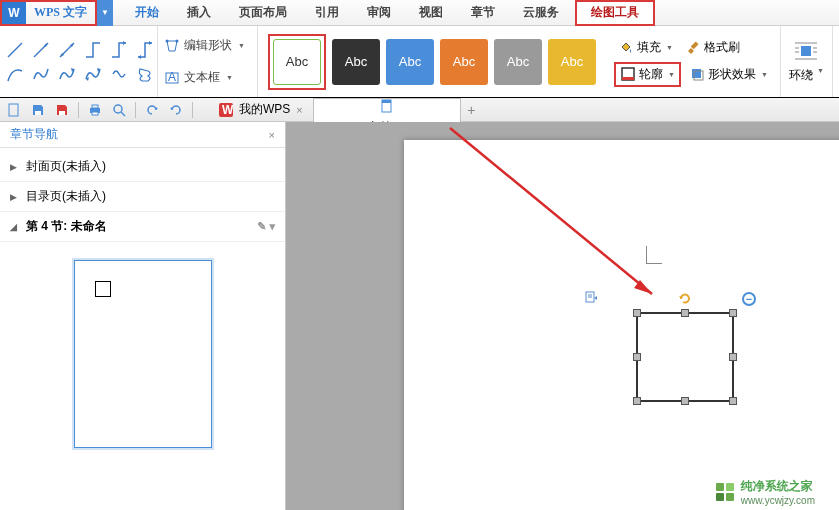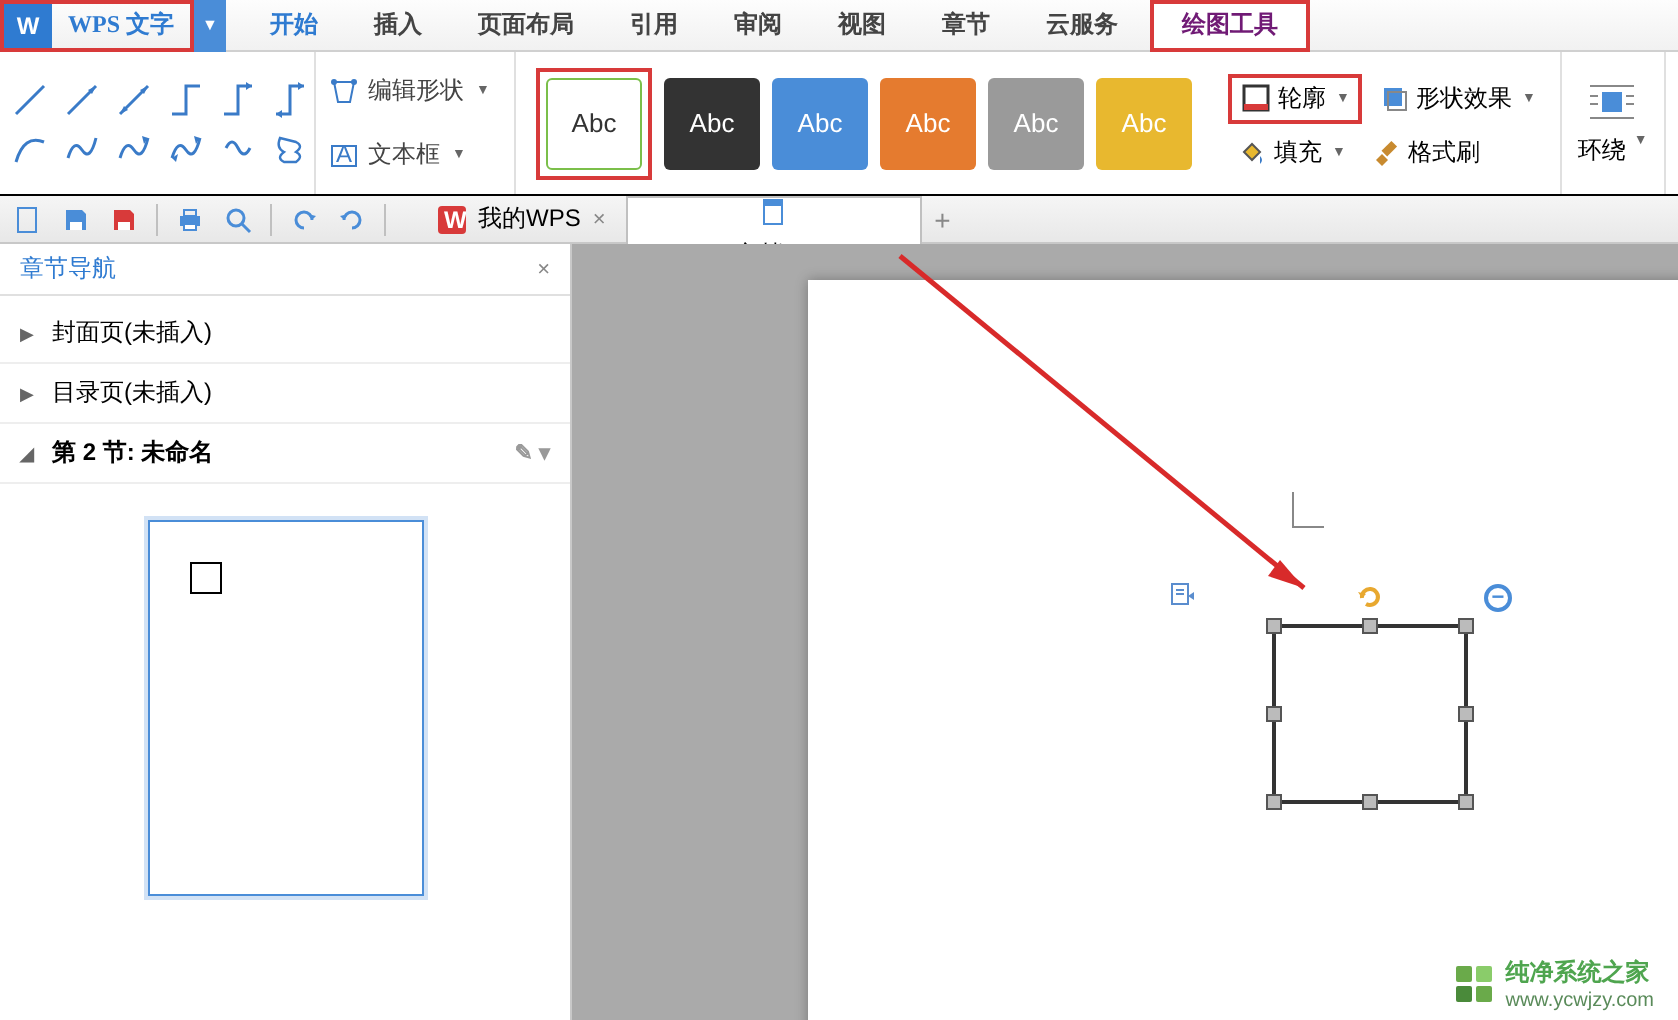--- a/index.html
+++ b/index.html
@@ -4,21 +4,21 @@
 <style>
   * { box-sizing: border-box; margin: 0; padding: 0; font-family: "Microsoft YaHei", sans-serif; font-size: 12px; }
   body { width: 839px; height: 510px; background: #e8e8e8; overflow: hidden; position: relative; }
   
   .menubar { height: 26px; background: linear-gradient(#fdfdfd, #f1f1f1); display: flex; align-items: center; border-bottom: 1px solid #d0d0d0; }
   .app-logo { width: 26px; height: 26px; background: #2f7bd1; color: #fff; display: flex; align-items: center; justify-content: center; font-weight: bold; border: 2px solid #d83a3a; border-right: none; }
   .app-title { color: #2f7bd1; padding: 0 8px; font-weight: bold; height: 26px; display: flex; align-items: center; border: 2px solid #d83a3a; border-left: none; font-family: Liberation Serif, serif; }
   .menu-dd { width: 16px; color: #fff; background: #4a8dd8; height: 26px; display: flex; align-items: center; justify-content: center; font-size: 8px; margin-right: 8px; }
   .menu-item { padding: 0 14px; height: 26px; display: flex; align-items: center; color: #444; cursor: pointer; font-weight: bold; }
   .menu-item.active { color: #2f7bd1; }
-  .menu-item.highlight { border: 2px solid #d83a3a; background: #fff; color: #701a75; margin-left: 2px; }
+  .menu-item.highlight { border: 2px solid #d83a3a; background: #fff; color: #b91c1c; margin-left: 2px; }
   
   .ribbon { height: 72px; background: #fff; display: flex; border-bottom: 1px solid #000000; }
   .group { border-right: 1px solid #e0e0e0; display: flex; flex-direction: column; justify-content: center; padding: 4px 6px; gap: 4px; }
   .lines-group { width: 158px; }
   .lines-row { display: flex; gap: 8px; }
   .line-ico { width: 20px; height: 20px; display: flex; align-items: center; justify-content: center; color: #3a7bc8; cursor: pointer; }
   .line-ico svg { width: 18px; height: 18px; }
   .text-group { width: 100px; }
   .txt-btn { display: flex; align-items: center; gap: 4px; color: #444; cursor: pointer; height: 28px; }
   .txt-btn .ico { width: 16px; height: 16px; display: inline-flex; align-items: center; justify-content: center; }
@@ -77,21 +77,21 @@
   .handle { position: absolute; width: 8px; height: 8px; background: #bbb; border: 1px solid #555; }
   .h-tl { left: -5px; top: -5px; } .h-tr { right: -5px; top: -5px; }
   .h-bl { left: -5px; bottom: -5px; } .h-br { right: -5px; bottom: -5px; }
   .h-tm { left: 50%; top: -5px; margin-left: -4px; } .h-bm { left: 50%; bottom: -5px; margin-left: -4px; }
   .h-ml { left: -5px; top: 50%; margin-top: -4px; } .h-mr { right: -5px; top: 50%; margin-top: -4px; }
   .rotate-h { position: absolute; left: 50%; top: -22px; margin-left: -7px; width: 14px; height: 14px; color: #e8a82f; }
   .minus-c { position: absolute; right: -24px; top: -22px; width: 14px; height: 14px; border-radius: 50%; border: 2px solid #4a8dd8; color: #4a8dd8; display: flex; align-items: center; justify-content: center; font-weight: bold; font-size: 11px; }
   
   .arrow-line { position: absolute; pointer-events: none; }
   
-  .watermark { position: absolute; right: 12px; bottom: 4px; display: flex; align-items: center; gap: 6px; color: #4fa54f; font-weight: bold; }
+  .watermark { position: absolute; right: 24px; bottom: 4px; display: flex; align-items: center; gap: 6px; color: #4fa54f; font-weight: bold; }
   .wm-logo { display: flex; flex-wrap: wrap; width: 20px; height: 20px; }
   .wm-sq { width: 8px; height: 8px; margin: 1px; border-radius: 1px; }
   .wm-url { font-size: 10px; color: #5a8b5a; font-weight: normal; }
 </style>
 </head>
 <body>
 
 <div class="menubar">
   <div class="app-logo">W</div>
   <div class="app-title">WPS 文字</div>
@@ -214,60 +214,60 @@
     </div>
     <div class="style-box sb2">Abc</div>
     <div class="style-box sb3">Abc</div>
     <div class="style-box sb4">Abc</div>
     <div class="style-box sb5">Abc</div>
     <div class="style-box sb6">Abc</div>
   </div>
 
   <div class="group fill-group">
     <div class="fg-row">
+      <div class="fg-btn">
+        <span class="fg-ico">
+            <svg width="16" height="16" viewBox="0 0 16 16">
+              <path d="M4 8 L8 4 L12 8 L8 12 Z" fill="#e8b82f" stroke="#555"></path>
+              <path d="M12 10 Q14 12 12 14" fill="#3a7bc8"></path>
+            </svg>
+          </span>
+        <span>填充</span>
+        <span class="dd">▼</span>
+      </div>
+      <div class="fg-btn">
+        <span class="fg-ico brush-ico">
+            <svg width="16" height="16" viewBox="0 0 16 16">
+              <path d="M3 12 L6 9 L9 12 L6 15 Z" fill="#c88a2f"></path>
+              <rect x="8" y="3" width="4" height="7" transform="rotate(45 10 6)" fill="#c88a2f"></rect>
+            </svg>
+          </span>
+        <span>格式刷</span>
+      </div>
+    </div>
+    <div class="fg-row">
       <div class="fg-btn highlight">
         <span class="fg-ico">
             <svg width="16" height="16" viewBox="0 0 16 16">
               <rect x="2" y="2" width="12" height="12" stroke="#333" fill="#fff" stroke-width="1.5"></rect>
               <rect x="2" y="11" width="12" height="3" fill="#d83a3a"></rect>
             </svg>
           </span>
         <span>轮廓</span>
         <span class="dd">▼</span>
       </div>
       <div class="fg-btn">
         <span class="fg-ico">
             <svg width="16" height="16" viewBox="0 0 16 16">
               <rect x="3" y="3" width="9" height="9" fill="#4a8dd8"></rect>
               <rect x="5" y="5" width="9" height="9" fill="none" stroke="#888"></rect>
             </svg>
           </span>
         <span>形状效果</span>
         <span class="dd">▼</span>
-      </div>
-    </div>
-    <div class="fg-row">
-      <div class="fg-btn">
-        <span class="fg-ico">
-            <svg width="16" height="16" viewBox="0 0 16 16">
-              <path d="M4 8 L8 4 L12 8 L8 12 Z" fill="#e8b82f" stroke="#555"></path>
-              <path d="M12 10 Q14 12 12 14" fill="#3a7bc8"></path>
-            </svg>
-          </span>
-        <span>填充</span>
-        <span class="dd">▼</span>
-      </div>
-      <div class="fg-btn">
-        <span class="fg-ico brush-ico">
-            <svg width="16" height="16" viewBox="0 0 16 16">
-              <path d="M3 12 L6 9 L9 12 L6 15 Z" fill="#c88a2f"></path>
-              <rect x="8" y="3" width="4" height="7" transform="rotate(45 10 6)" fill="#c88a2f"></rect>
-            </svg>
-          </span>
-        <span>格式刷</span>
       </div>
     </div>
   </div>
 
   <div class="group wrap-group">
     <div class="wrap-ico">
       <svg width="26" height="22" viewBox="0 0 26 22">
           <rect x="8" y="6" width="10" height="10" fill="#4a8dd8"></rect>
           <line x1="2" y1="3" x2="24" y2="3" stroke="#888"></line>
           <line x1="2" y1="8" x2="6" y2="8" stroke="#888"></line>
@@ -367,21 +367,21 @@
       </div>
       <div class="nav-item">
         <div class="nav-item-left">
             <span class="tri">▶</span>
             <span>目录页(未插入)</span>
           </div>
       </div>
       <div class="nav-item" style="font-weight:bold">
         <div class="nav-item-left">
             <span class="tri">◢</span>
-            <span>第 2 节: 未命名</span>
+            <span>第 4 节: 未命名</span>
           </div>
         <span class="pencil">✎ ▾</span>
       </div>
     </div>
     <div class="thumb-area">
       <div class="thumb">
         <div class="thumb-sq"></div>
       </div>
     </div>
   </div>

